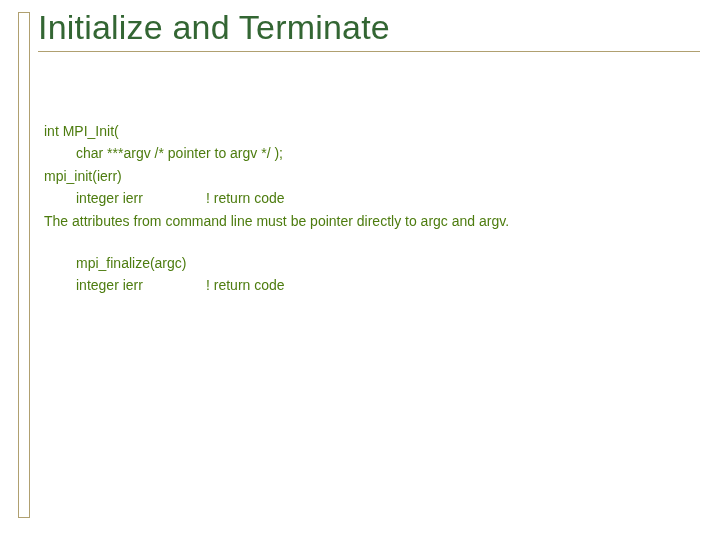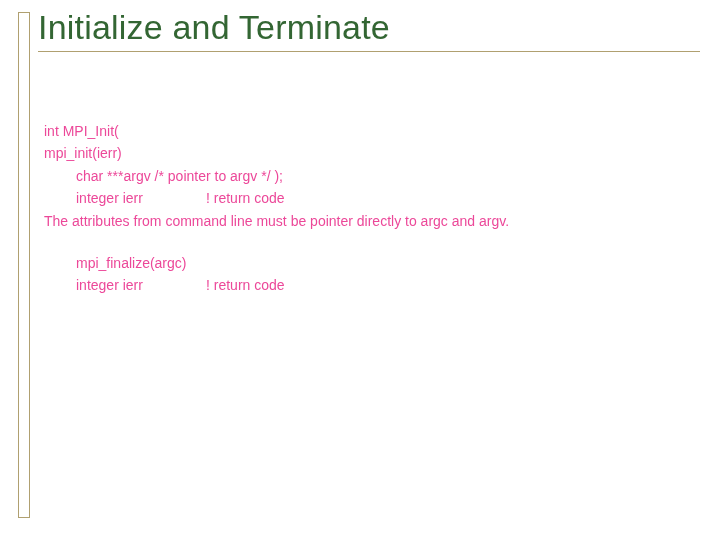--- a/index.html
+++ b/index.html
@@ -43,21 +43,21 @@
     border: none;
     border-top: 1px solid #b0a070;
     margin: 0;
   }
   .body {
     position: absolute;
     top: 120px;
     left: 44px;
     right: 30px;
     font-size: 14px;
-    color: #ec4899;
+    color: #4d7c0f;
     line-height: 1.6;
   }
   .row {
     white-space: pre;
   }
   .indent {
     padding-left: 32px;
   }
   .col-comment {
     display: inline-block;
@@ -74,22 +74,22 @@
   <div class="accent-left"></div>
 
   <div class="title-wrap">
     <h1 class="title">Initialize and Terminate</h1>
     <hr class="title-rule">
   </div>
 
   <div class="body">
 
     <div class="row">int MPI_Init(</div>
+    <div class="row indent">char ***argv /* pointer to argv */ );</div>
     <div class="row">mpi_init(ierr)</div>
-    <div class="row indent">char ***argv /* pointer to argv */ );</div>
     <div class="row indent"><span style="display:inline-block;width:130px;">integer ierr</span><span class="col-comment">! return code</span></div>
     <div class="row" style="white-space:normal;">The attributes from command line must be pointer directly to argc and argv.</div>
 
     <div class="gap"></div>
 
     <div class="row indent">mpi_finalize(argc)</div>
     <div class="row indent"><span style="display:inline-block;width:130px;">integer ierr</span><span class="col-comment">! return code</span></div>
 
   </div>
 

